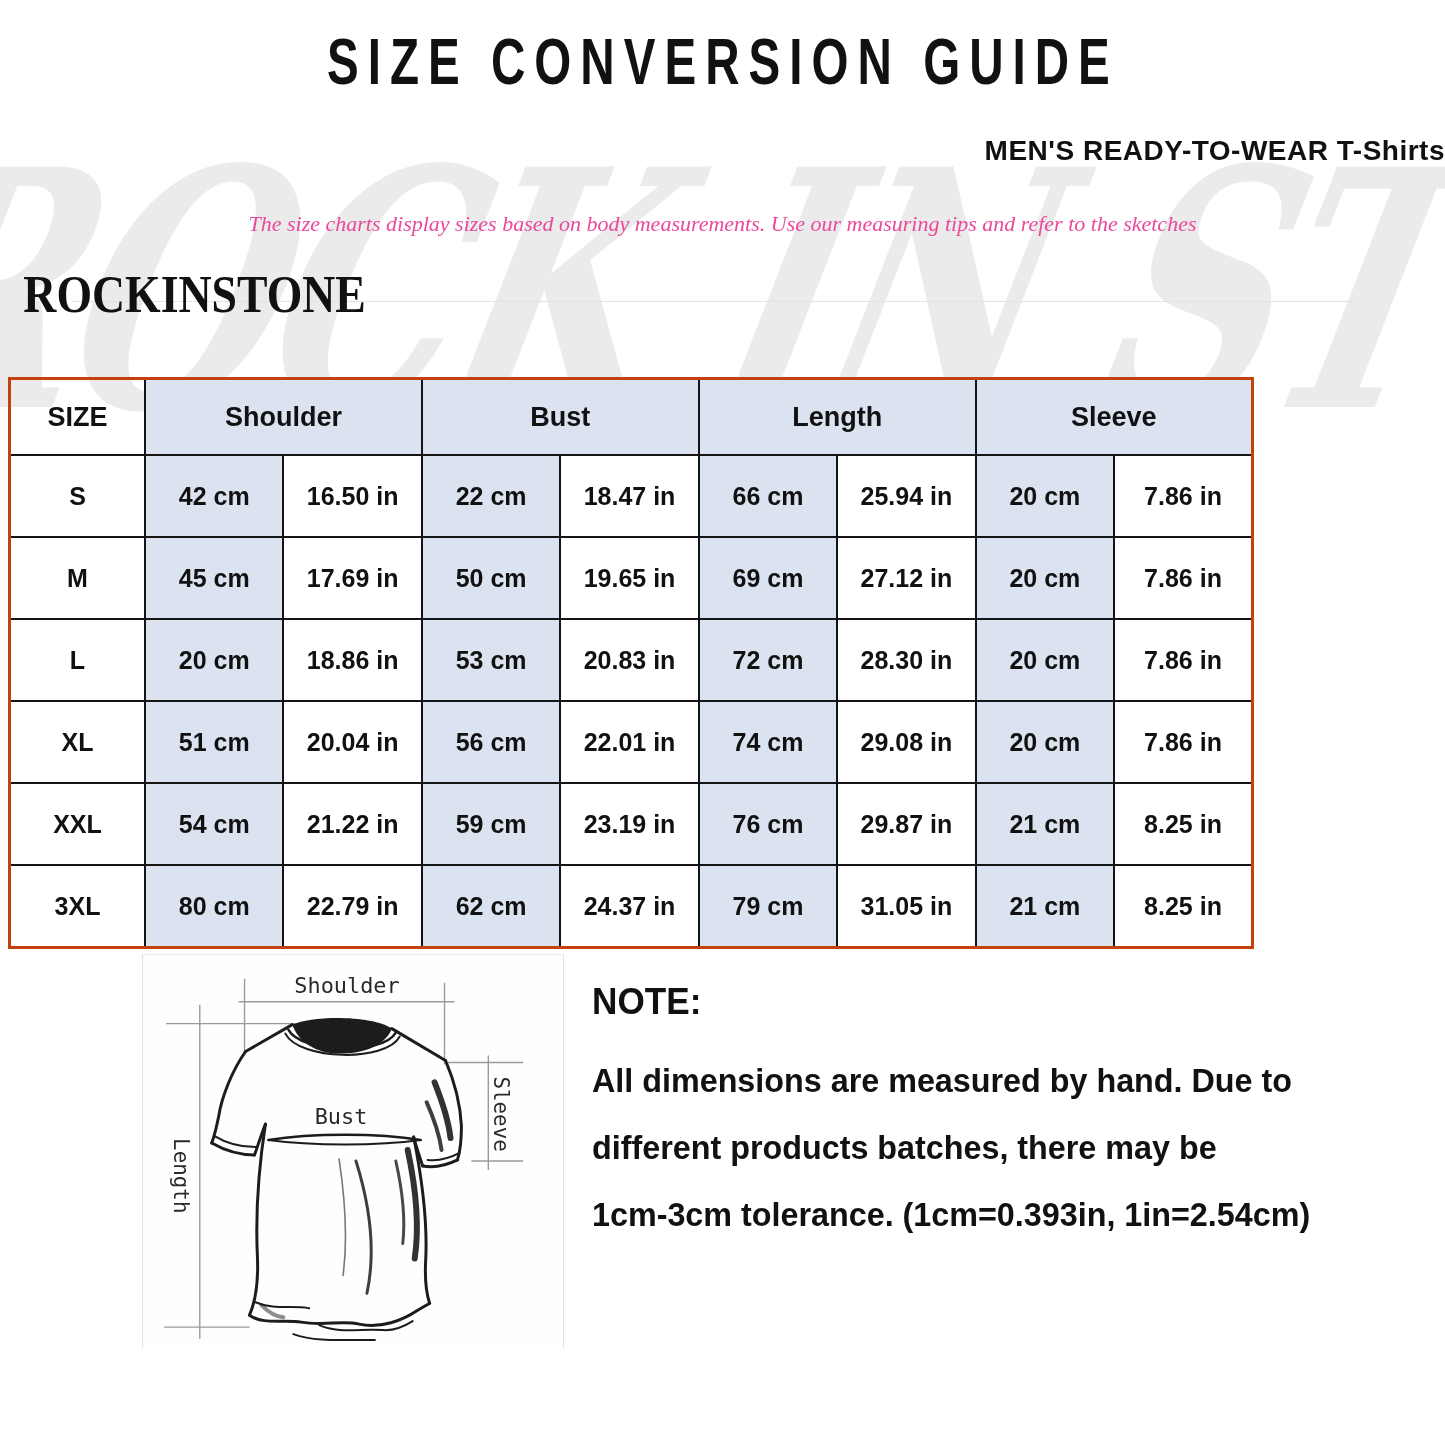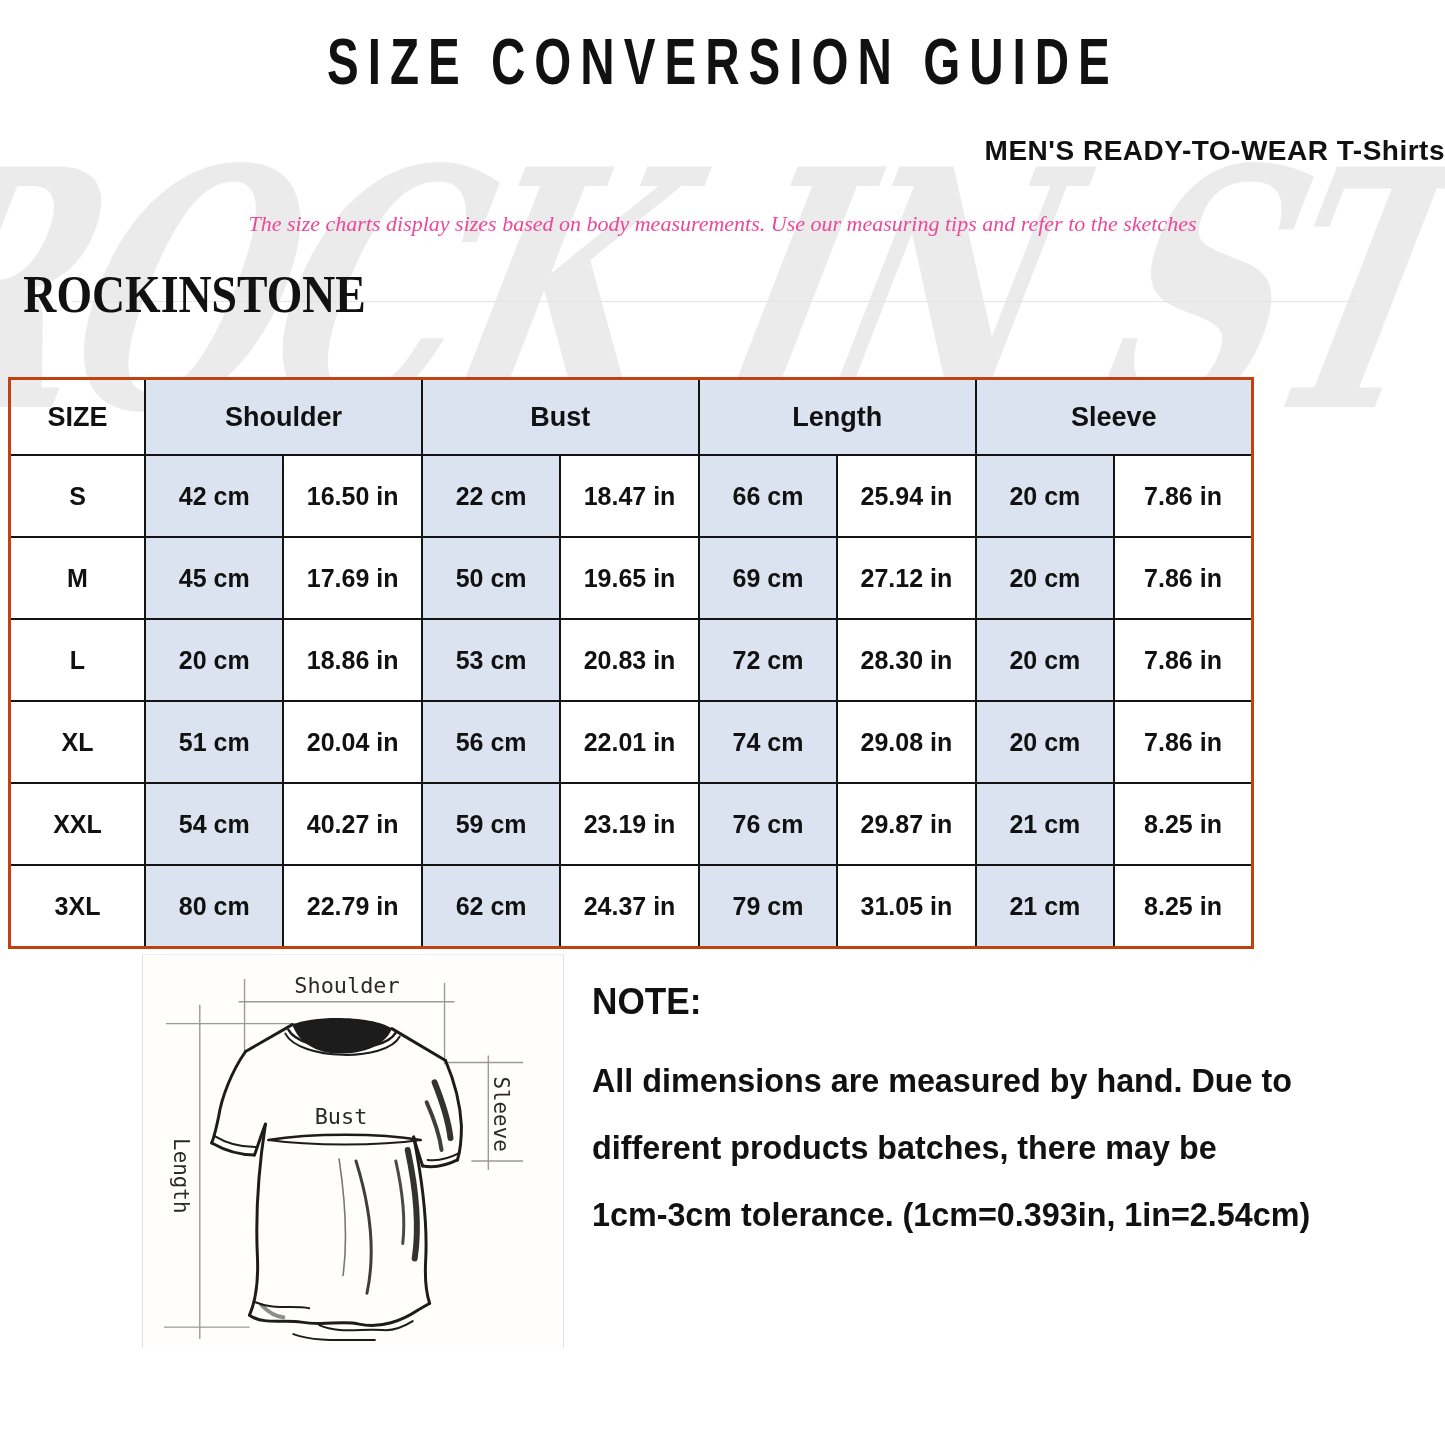--- a/index.html
+++ b/index.html
@@ -120,21 +120,21 @@
         <td class="hl">56 cm</td>
         <td>22.01 in</td>
         <td class="hl">74 cm</td>
         <td>29.08 in</td>
         <td class="hl">20 cm</td>
         <td>7.86 in</td>
       </tr>
       <tr class="row-data">
         <td>XXL</td>
         <td class="hl">54 cm</td>
-        <td>40.27 in</td>
+        <td>21.22 in</td>
         <td class="hl">59 cm</td>
         <td>23.19 in</td>
         <td class="hl">76 cm</td>
         <td>29.87 in</td>
         <td class="hl">21 cm</td>
         <td>8.25 in</td>
       </tr>
       <tr class="row-data">
         <td>3XL</td>
         <td class="hl">80 cm</td>

